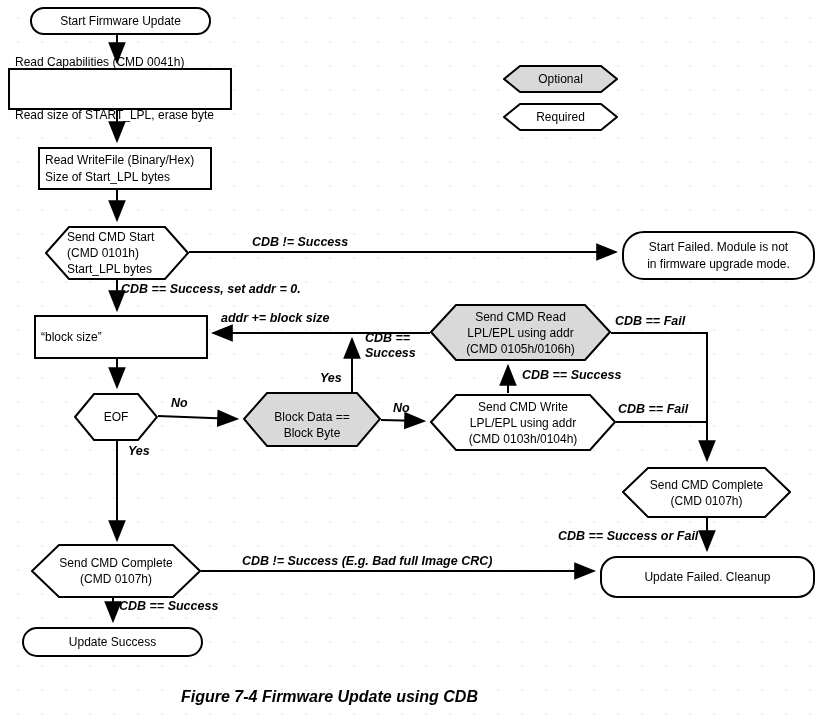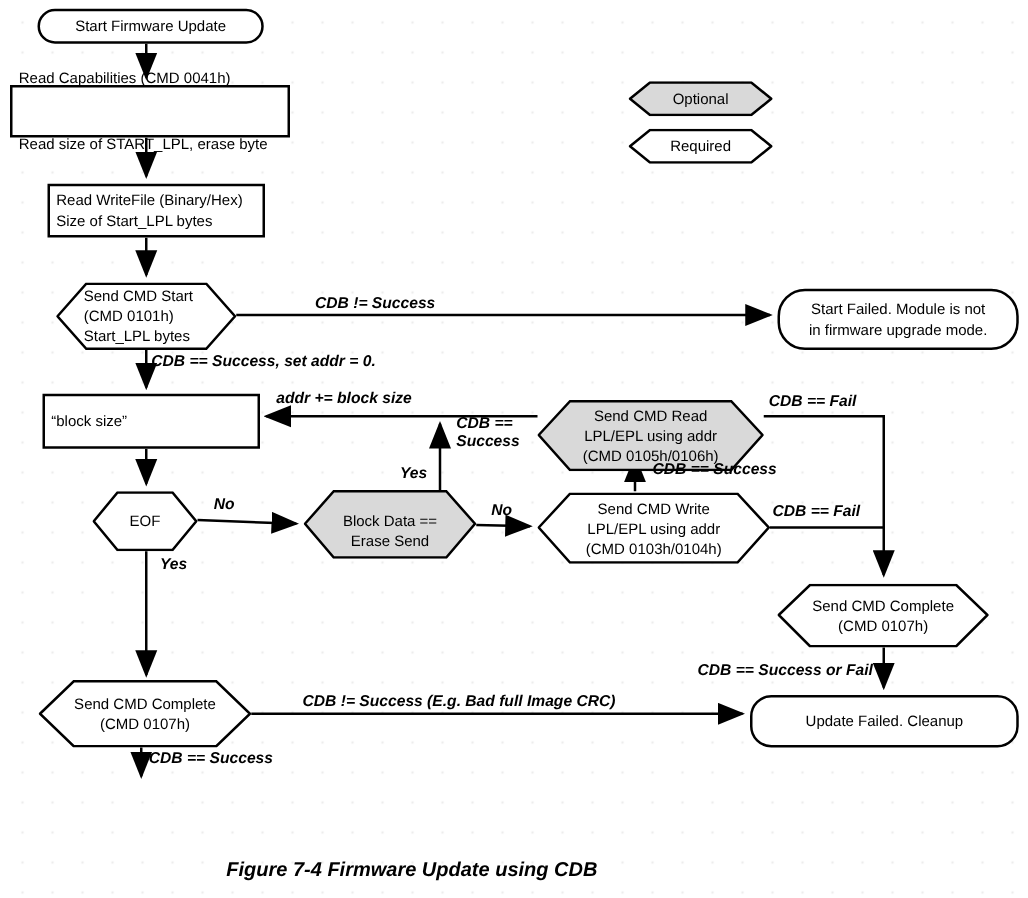--- a/index.html
+++ b/index.html
@@ -100,21 +100,21 @@
       </svg>
     <div class="hex-text ctr">
         <div class="nline">Required</div>
       </div>
   </div>
 
   <div class="node rect" style="left:34px;top:315px;width:174px;height:44px;">
     <div class="nline">“block size”</div>
   </div>
 
-  <div class="node hex" style="left:430px;top:304px;width:181px;height:57px;margin-top:16px;">
+  <div class="node hex" style="left:430px;top:304px;width:181px;height:57px;">
     <svg width="181" height="57">
         <polygon class="hexpoly" points="1,28 26,1 155,1 180,28 155,56 26,56" fill="#d9d9d9"></polygon>
       </svg>
     <div class="hex-text ctr">
       <div class="nline">Send CMD Read</div>
       <div class="nline">LPL/EPL using addr</div>
       <div class="nline">(CMD 0105h/0106h)</div>
     </div>
   </div>
 
@@ -126,21 +126,21 @@
         <div class="nline">EOF</div>
       </div>
   </div>
 
   <div class="node hex" style="left:243px;top:392px;width:138px;height:66px;">
     <svg width="138" height="55">
         <polygon class="hexpoly" points="1,27 24,1 114,1 137,27 114,54 24,54" fill="#d9d9d9"></polygon>
       </svg>
     <div class="hex-text ctr">
       <div class="nline">Block Data ==</div>
-      <div class="nline">Erase Send</div>
+      <div class="nline">Block Byte</div>
     </div>
   </div>
 
   <div class="node hex" style="left:430px;top:394px;width:186px;height:57px;">
     <svg width="186" height="57">
         <polygon class="hexpoly" points="1,28 26,1 160,1 185,28 160,56 26,56" fill="#ffffff"></polygon>
       </svg>
     <div class="hex-text ctr">
       <div class="nline">Send CMD Write</div>
       <div class="nline">LPL/EPL using addr</div>
@@ -165,20 +165,23 @@
   <div class="node hex" style="left:31px;top:544px;width:170px;height:54px;">
     <svg width="170" height="54">
         <polygon class="hexpoly" points="1,27 28,1 142,1 169,27 142,53 28,53" fill="#ffffff"></polygon>
       </svg>
     <div class="hex-text ctr">
       <div class="nline">Send CMD Complete</div>
       <div class="nline">(CMD 0107h)</div>
     </div>
   </div>
 
+  <div class="node round" style="left:22px;top:627px;width:181px;height:30px;border-radius:15px;">
+    <div class="nline">Update Success</div>
+  </div>
 
   <div class="elabel" style="left:252px;top:235px;">CDB != Success</div>
   <div class="elabel" style="left:121px;top:282px;">CDB == Success, set addr = 0.</div>
   <div class="elabel" style="left:221px;top:311px;">addr += block size</div>
   <div class="elabel" style="left:365px;top:331px;">
     <span style="display:block">CDB ==</span>
     <span style="display:block">Success</span>
   </div>
   <div class="elabel" style="left:320px;top:371px;">Yes</div>
   <div class="elabel" style="left:171px;top:396px;">No</div>

